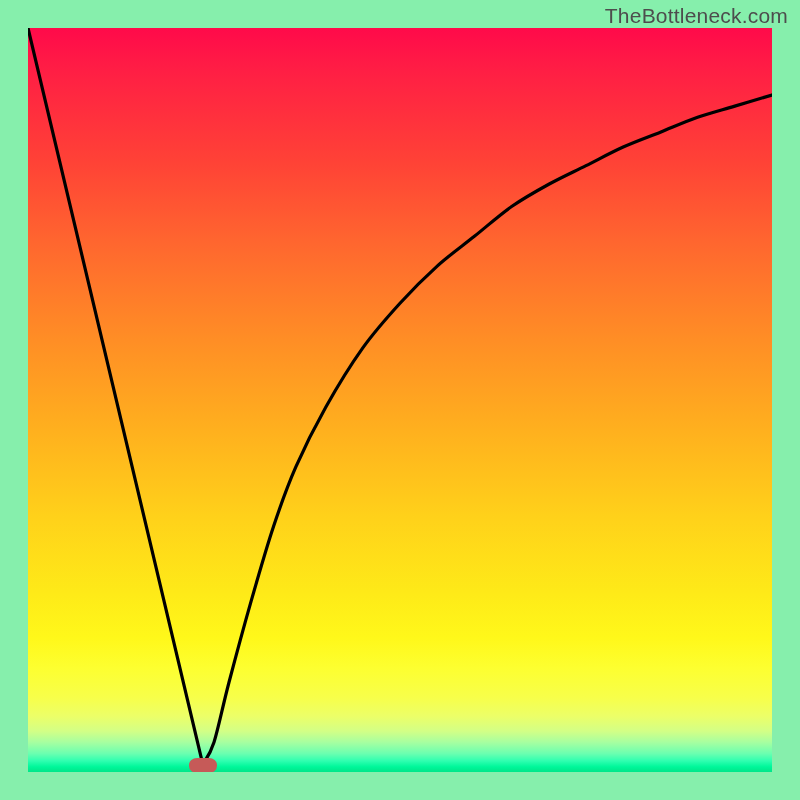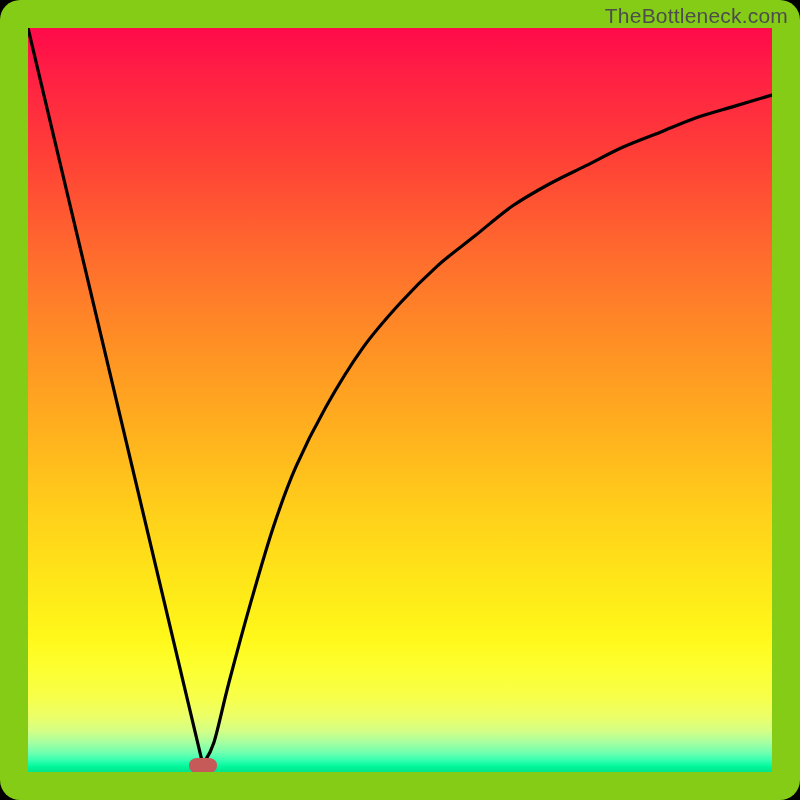--- a/index.html
+++ b/index.html
@@ -8,22 +8,21 @@
     width: 800px;
     height: 800px;
     overflow: hidden;
     background: #000;
     font-family: Arial, Helvetica, sans-serif;
   }
   .frame {
     position: relative;
     width: 800px;
     height: 800px;
-    background: #84cc16;
-    border-radius: 20px;
+    background: #86efac;
   }
   .watermark {
     position: absolute;
     top: 4px;
     right: 12px;
     color: #4d4d4d;
     font-size: 21px;
     font-weight: 400;
     letter-spacing: 0.2px;
     user-select: none;

